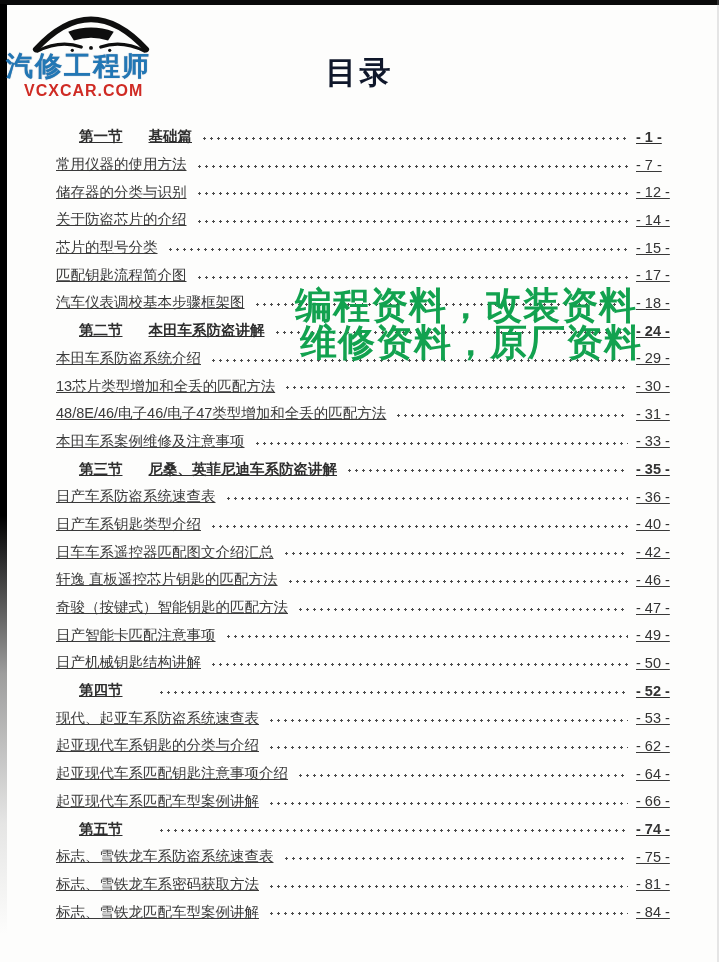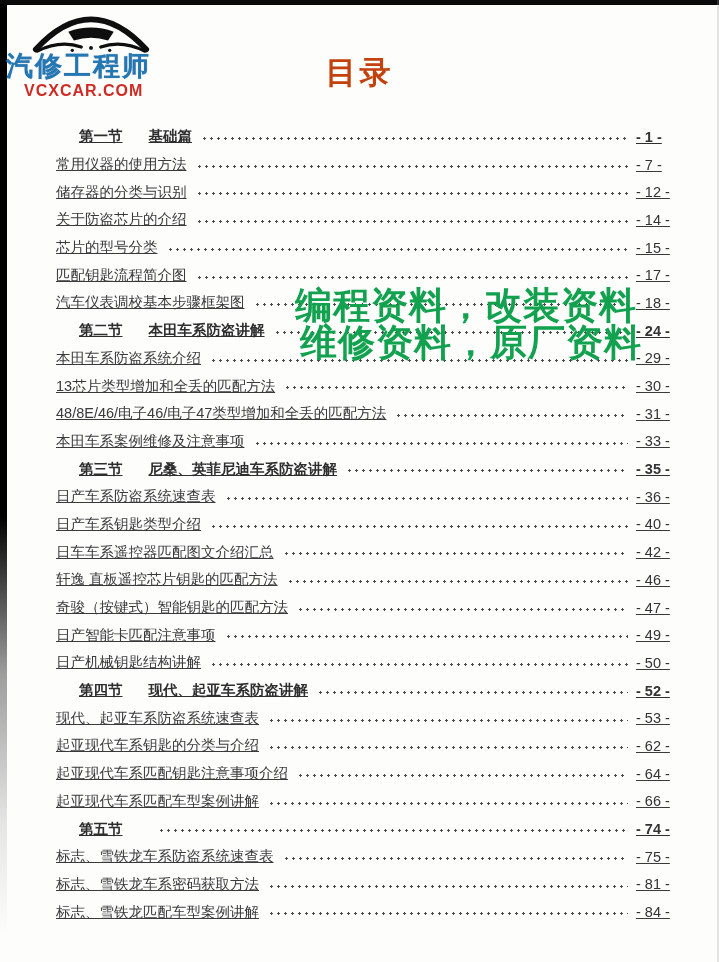--- a/index.html
+++ b/index.html
@@ -16,21 +16,21 @@
   }
   .right-edge{position:absolute;top:0;right:0;width:2px;height:962px;background:rgba(160,160,160,.25);}
   
   .logo{position:absolute;top:4px;left:6px;width:180px;}
   .logo svg{display:block;margin-left:20px;}
   .brand{font-size:27px;font-weight:bold;letter-spacing:2px;margin-top:-8px;
          text-shadow:0 0 1px rgba(20,60,110,.6);}
   .site{font-size:16px;font-weight:bold;letter-spacing:1px;margin:-2px 0 0 18px;}
   
   .title{position:absolute;top:52px;left:0;width:719px;text-align:center;margin:0;
-         font-size:31px;font-weight:bold;color:#c2410c;letter-spacing:3px;}
+         font-size:31px;font-weight:bold;color:#0f172a;letter-spacing:3px;}
   
   .toc{position:absolute;top:123px;left:0;width:719px;}
   .toc-row{display:flex;align-items:center;height:27.7px;padding-right:39px;
            font-size:14.5px;color:#3a3a3a;box-sizing:border-box;text-decoration:underline;}
   .toc-row.section{padding-left:79px;font-weight:bold;color:#2e2e2e;}
   .toc-row.item{padding-left:56px;}
   .sec-no{white-space:nowrap;margin-right:26px;}
   .label{white-space:nowrap;}
   .leader{flex:1 1 auto;height:12px;margin:3px 8px 0 9px;
     background-image:radial-gradient(circle,#4a4a4a 1.1px,transparent 1.4px);
@@ -165,21 +165,20 @@
         <span class="leader"></span>
         <span class="pageno">- 49 -</span>
       </div>
       <div class="toc-row item">
         <span class="label">日产机械钥匙结构讲解</span>
         <span class="leader"></span>
         <span class="pageno">- 50 -</span>
       </div>
       <div class="toc-row section">
         <span class="sec-no">第四节</span>
-        <span class="label">现代、起亚车系防盗讲解</span>
         <span class="leader"></span>
         <span class="pageno">- 52 -</span>
       </div>
       <div class="toc-row item">
         <span class="label">现代、起亚车系防盗系统速查表</span>
         <span class="leader"></span>
         <span class="pageno">- 53 -</span>
       </div>
       <div class="toc-row item">
         <span class="label">起亚现代车系钥匙的分类与介绍</span>

